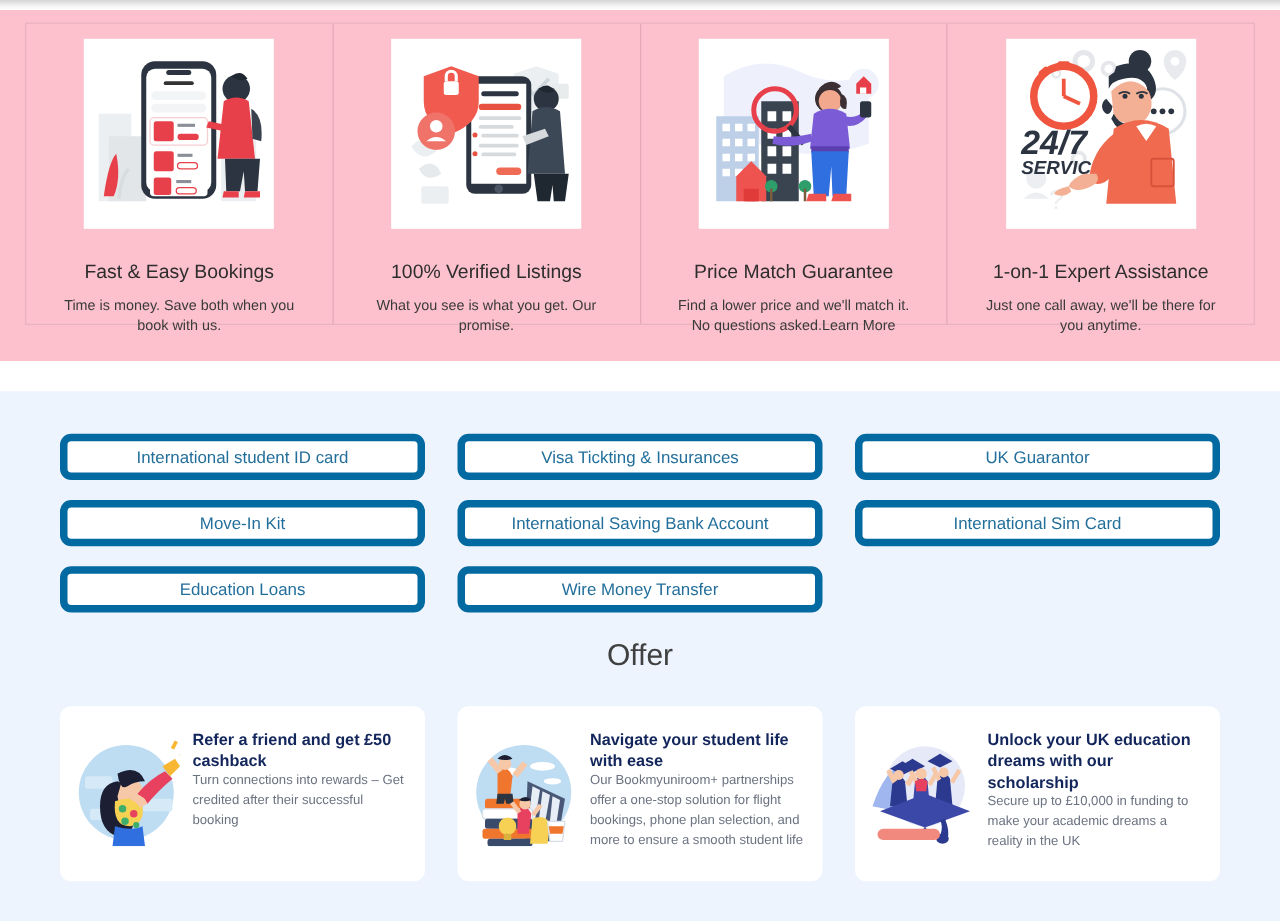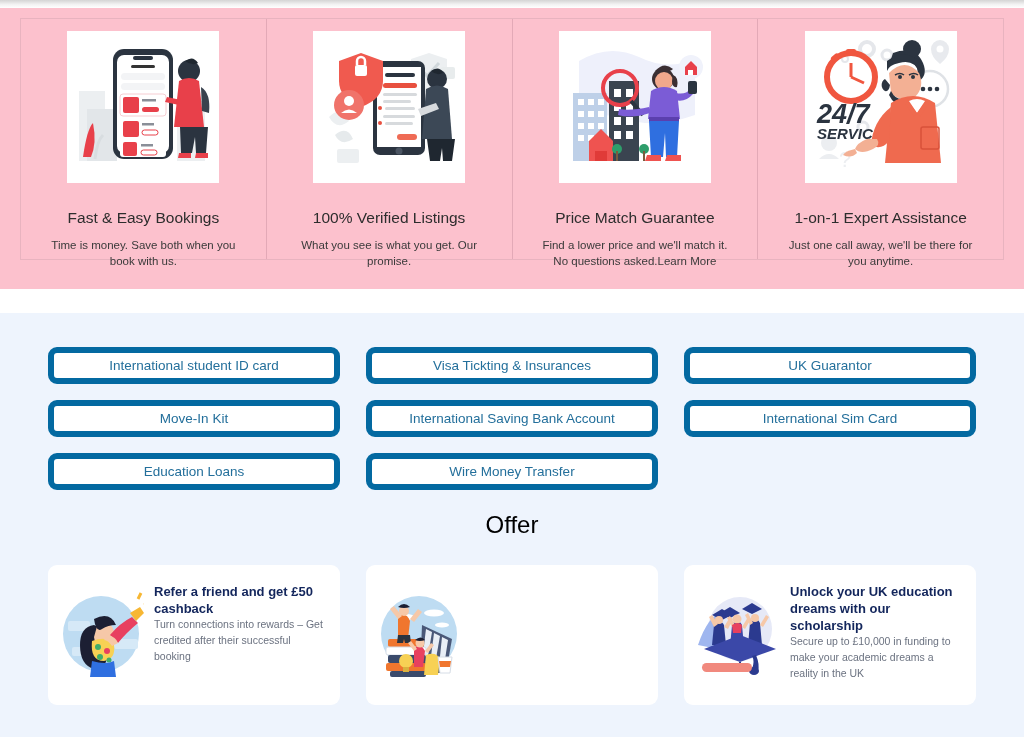--- a/index.html
+++ b/index.html
@@ -69,21 +69,21 @@
   .pill {
     height: 37px; background: #ffffff;
     border: 6px solid #0369a1; border-radius: 9px;
     display: flex; align-items: center; justify-content: center;
     font-size: 13.5px; color: #236f9b;
     cursor: pointer;
   }
 
   .offer-heading {
     position: absolute; top: 198px; left: 0; width: 1024px;
-    text-align: center; font-size: 24px; color: #000000; font-weight: 400;
+    text-align: center; font-size: 24px; color: #404040; font-weight: 400;
   }
 
   .offer-grid {
     position: absolute; top: 252px; left: 48px; width: 928px;
     display: grid; grid-template-columns: repeat(3, 292px);
     column-gap: 26px;
   }
   .offer-card {
     background: #ffffff; border-radius: 9px; height: 140px;
     padding: 14px 14px 14px 10px;
@@ -375,20 +375,24 @@
             <path d="M39 49 q6-5 10 0 q-5 2 -10 0z" fill="#1c1f33"></path>
             <path d="M38 60 l-6-8 l3-2 l6 8z" fill="#f6c8a8"></path>
             <path d="M49 60 l6-8 l3 2 l-6 8z" fill="#f6c8a8"></path>
             <path d="M50 64 q10-4 14 4 l-2 16 h-14z" fill="#f7d154"></path>
             <circle cx="30" cy="70" r="7" fill="#f7d154"></circle>
             <rect x="27" y="76" width="6" height="5" fill="#d9b23e"></rect>
             <path d="M62 66 h14 l-2 16 h-10z" fill="#fff" stroke="#d6dde6"></path>
             <path d="M63 70 h12 l-1 6 h-10z" fill="#f0762e"></path>
           </svg>
         </div>
+        <div class="offer-text">
+          <div class="offer-title">Navigate your student life with ease</div>
+          <div class="offer-body">Our Bookmyuniroom+ partnerships offer a one-stop solution for flight bookings, phone plan selection, and more to ensure a smooth student life</div>
+        </div>
       </div>
 
       <div class="offer-card">
         <div class="offer-illus">
           <svg viewBox="0 0 86 86" width="86" height="86">
             <circle cx="46" cy="38" r="32" fill="#e6e9f7"></circle>
             <path d="M4 54 q10-30 26-34 q-6 24 4 40z" fill="#9fb6ef"></path>
             <path d="M18 24 l10-6 l10 6 l-10 5z" fill="#2b3a8f"></path>
             <path d="M26 22 l10-6 l10 6 l-10 5z" fill="#2b3a8f"></path>
             <path d="M48 18 l10-6 l10 6 l-10 5z" fill="#2b3a8f"></path>

